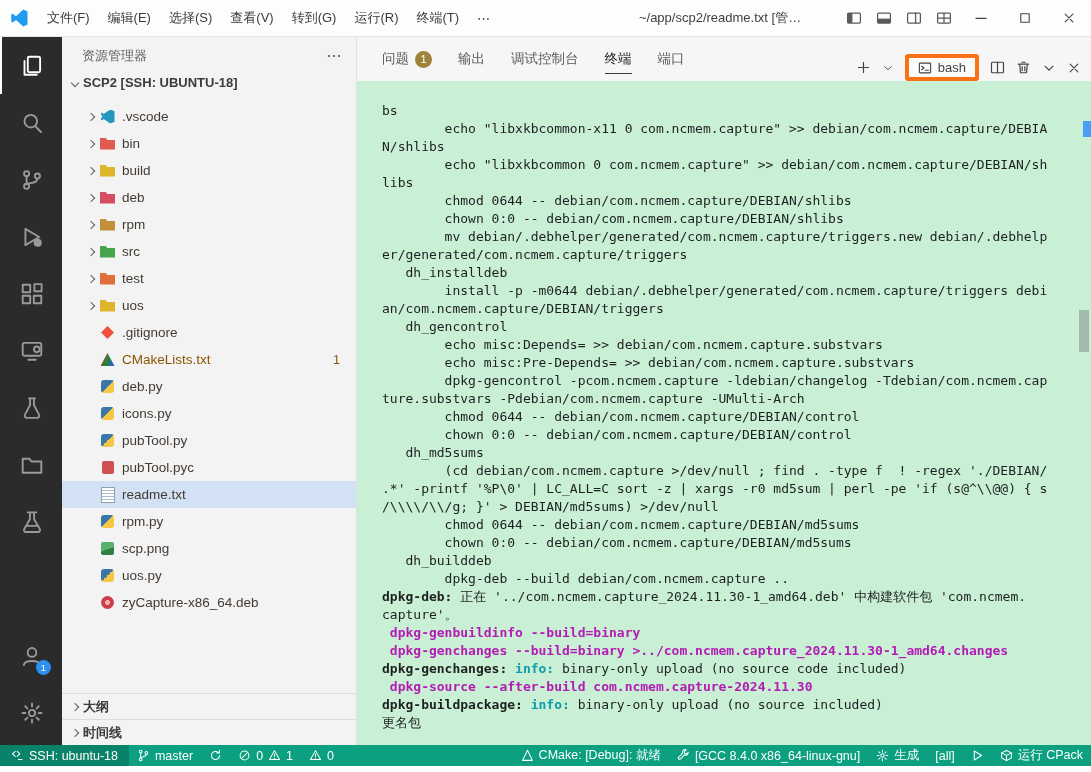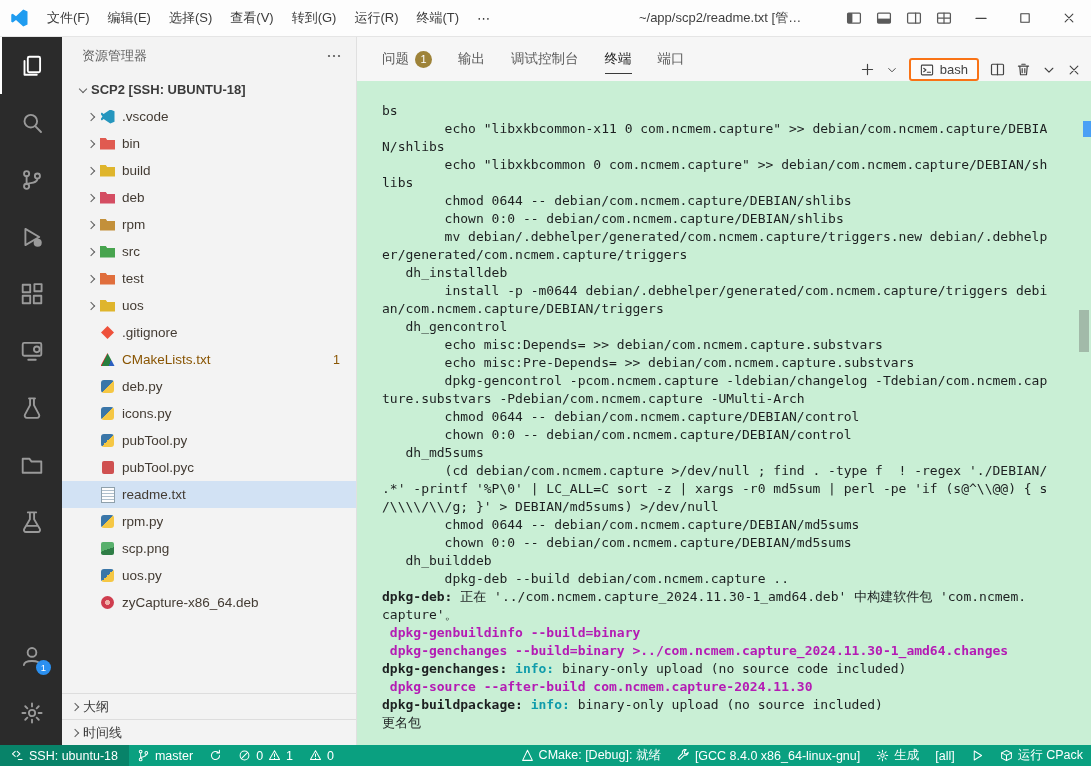--- a/index.html
+++ b/index.html
@@ -31,21 +31,21 @@
   .ab-item{height:57px;display:flex;align-items:center;justify-content:center;color:#9a9a9a;position:relative;border-left:2px solid transparent}
   .ab-item.active{color:#fff;border-left:2px solid #fff}
   .ab-bottom{margin-top:auto;display:flex;flex-direction:column;padding-bottom:4px}
   .ab-badge{position:absolute;right:11px;bottom:9px;width:15px;height:15px;border-radius:50%;
     background:#2b90f0;color:#fff;font-size:9.5px;display:flex;align-items:center;justify-content:center}
 
   
   .sidebar{width:295px;background:#f3f3f3;border-right:1px solid #e0e0e0;display:flex;flex-direction:column;font-size:13.5px;color:#433b33}
   .sb-header{height:38px;display:flex;align-items:center;padding:0 14px 0 20px;color:#616161;font-size:13px}
   .sb-more{margin-left:auto;color:#555}
-  .sb-section{height:28px;display:flex;align-items:center;font-weight:700;font-size:13px;color:#3b3b3b;padding-left:12px;cursor:pointer}
+  .sb-section{height:28px;display:flex;font-weight:700;font-size:13px;color:#3b3b3b;padding-left:4px;cursor:pointer}
   .tree{display:flex;flex-direction:column}
   .tree-row{height:27px;display:flex;align-items:center;padding-left:20px;cursor:pointer}
   .tree-row.selected{background:var(--select)}
   .chev{width:17px;height:16px;display:flex;align-items:center;justify-content:center;flex:0 0 17px}
   .arrow{width:6px;height:6px;border-right:1.5px solid #5f5f5f;border-bottom:1.5px solid #5f5f5f;transform:rotate(-45deg)}
   .arrow.down{transform:rotate(45deg)}
   .tree-row .arrow{visibility:hidden}
   .tree-row.folder .arrow{visibility:visible}
   .tree-label{margin-left:6px;white-space:nowrap;overflow:hidden;text-overflow:ellipsis}
   .tree-badge{margin-left:auto;margin-right:16px;font-size:12.5px;color:var(--warning)}
@@ -54,35 +54,35 @@
   .i-folder::after{width:15px;height:12px;background:var(--fic,#dcb430);clip-path:polygon(0 0,36% 0,48% 20%,100% 20%,100% 100%,0 100%)}
   .i-vscode::after{width:14px;height:14px;background:#2596be;clip-path:polygon(70% 0,100% 12%,100% 88%,70% 100%,22% 68%,10% 78%,0 70%,14% 50%,0 30%,10% 22%,22% 32%)}
   .i-git::after{width:13px;height:13px;background:#ee513b;clip-path:polygon(50% 0,100% 50%,50% 100%,0 50%)}
   .i-cmake::after{width:14px;height:13px;background:linear-gradient(115deg,#c02b2b 34%,#2a7e3e 34% 67%,#2b5fc0 67%);clip-path:polygon(50% 0,100% 100%,0 100%)}
   .i-python::after{width:13px;height:13px;border-radius:3px;background:linear-gradient(135deg,#3a76a8 50%,#f5c744 50%)}
   .i-pyc::after{width:12px;height:13px;border-radius:2px;background:#cf5050}
   .i-gem::after{width:13px;height:13px;border-radius:50%;background:radial-gradient(circle,#f0b0a8 0 27%,#cf3d4e 30%)}
   .i-txt::after{width:12px;height:14px;border:1px solid #8fa0ab;background:repeating-linear-gradient(#fdfdfd 0 2px,#aebecb 2px 3px)}
   .i-image::after{width:13px;height:13px;border-radius:2px;background:linear-gradient(160deg,#58b06c 55%,#2e7d46 55%)}
   .sb-bottom{margin-top:auto}
-  .sb-bottom-row{height:26px;border-top:1px solid #ddd;display:flex;align-items:center;font-weight:400;font-size:13px;color:#3b3b3b;padding-left:4px;cursor:pointer}
+  .sb-bottom-row{height:26px;border-top:1px solid #ddd;display:flex;align-items:center;font-weight:700;font-size:13px;color:#3b3b3b;padding-left:4px;cursor:pointer}
   .sb-bottom-row .arrow{visibility:visible}
 
   
   .editor-panel{flex:1;display:flex;flex-direction:column;min-width:0}
   .panel-header{height:44px;display:flex;align-items:flex-end;background:#f6f6f6;padding:0 10px 0 25px}
   .panel-tabs{display:flex;height:100%;gap:26px}
   .ptab{display:flex;align-items:center;gap:6px;font-size:13.5px;color:#5a5a5a;position:relative;cursor:pointer}
   .ptab.active{color:#1e1e1e}
   .ptab.active::after{content:"";position:absolute;left:0;right:0;bottom:7px;height:1.5px;background:#3a3a3a}
   .ptab-badge{background:var(--badge);color:#fff;border-radius:50%;min-width:17px;height:17px;font-size:11px;
     display:flex;align-items:center;justify-content:center;padding:0 2px}
   .panel-actions{margin-left:auto;display:flex;align-items:center;gap:11px;color:#424242}
   .pa-icon{cursor:pointer}
-  .bash-pill{display:flex;align-items:center;gap:6px;border:2px solid #f97316;border-radius:3px;
+  .bash-pill{display:flex;align-items:center;gap:6px;border:4px solid #f97316;border-radius:3px;
     padding:2px 9px;font-size:13px;background:#fbfbfb;cursor:pointer}
 
   
   .terminal{flex:1;background:var(--terminal_bg);padding:21px 14px 0 25px;position:relative;overflow:hidden;
     font-family:"DejaVu Sans Mono","Liberation Mono",monospace;font-size:13px;line-height:18px;color:#1d2021;cursor:text}
   .tline{white-space:pre;height:18px}
   .seg-bold{font-weight:700}
   .seg-magenta{color:var(--magenta);font-weight:700}
   .seg-cyan{color:var(--cyan);font-weight:700}
   .boxed{outline:2px solid var(--redbox);outline-offset:1px}

